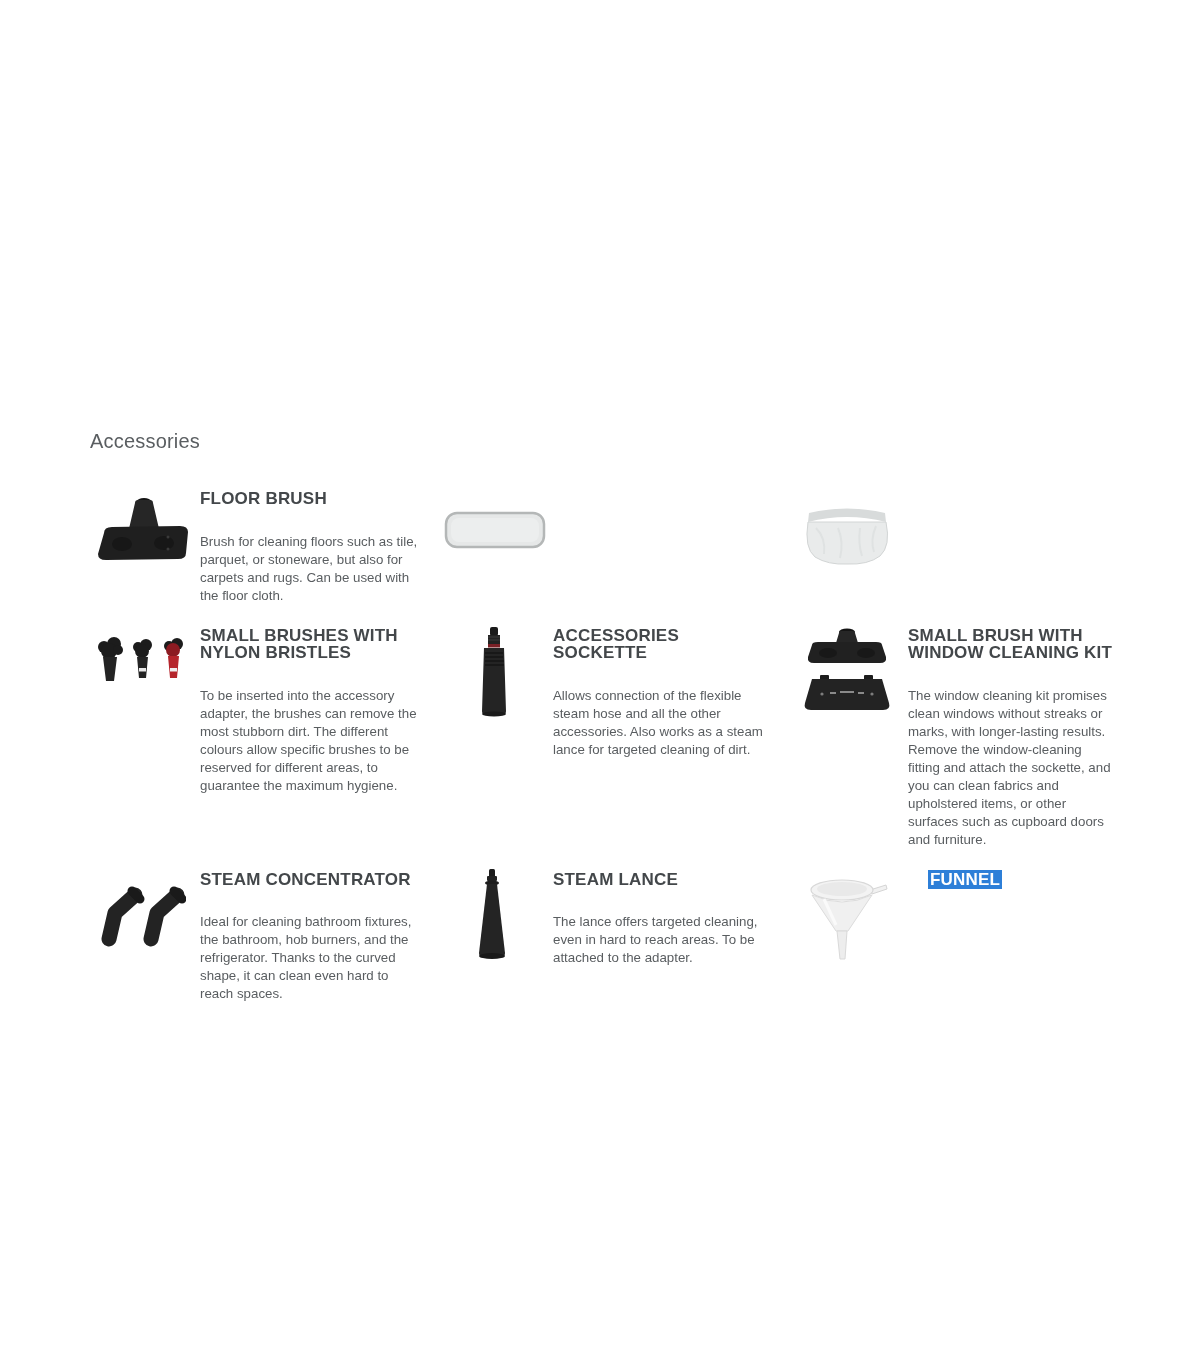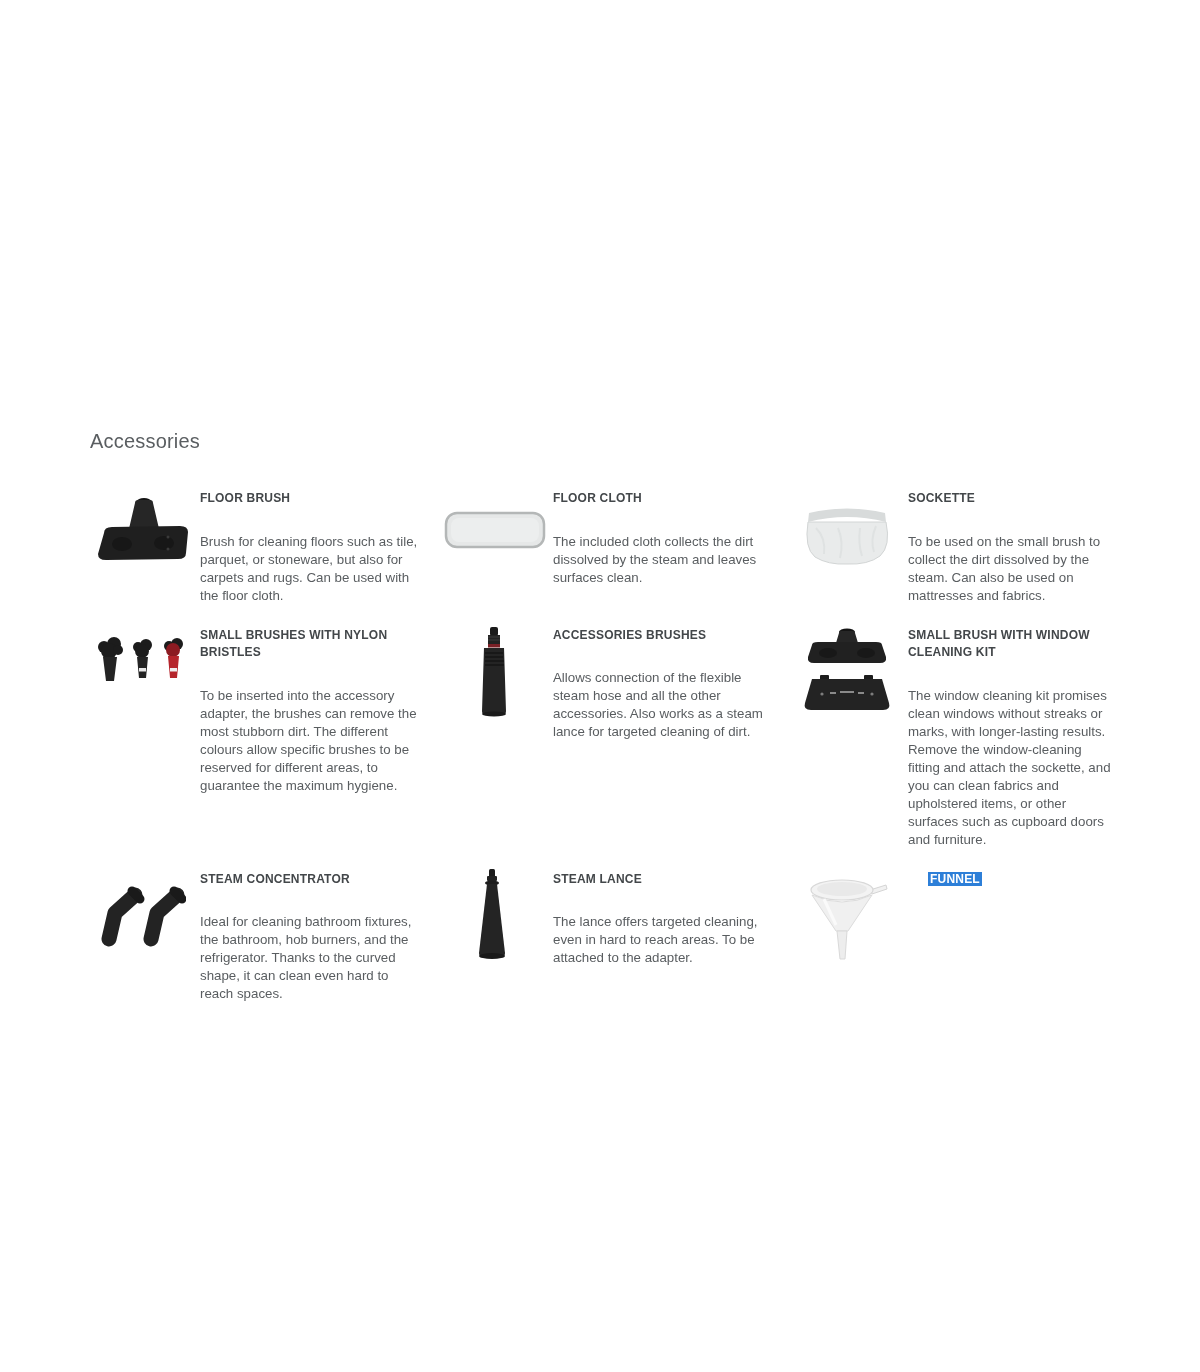--- a/index.html
+++ b/index.html
@@ -29,21 +29,21 @@
     display: grid;
     grid-template-columns: 353px 355px 316px;
     row-gap: 22px;
     align-items: start;
   }
   .item { display: flex; align-items: flex-start; }
   .img-cell { width: 110px; flex: 0 0 110px; }
   .txt { width: 218px; }
   .col3 .txt { width: 210px; }
   .title {
-    font-size: 12px;
+    font-size: 17px;
     font-weight: 700;
     color: #43474a;
     line-height: 17.5px;
     letter-spacing: .2px;
     margin-bottom: 2px;
   }
   .desc {
     font-size: 13.3px;
     color: #595d60;
     line-height: 18px;
@@ -84,37 +84,29 @@
       </div>
     </div>
 
     <div class="item col2">
       <div class="img-cell">
         <svg width="104" height="44" viewBox="0 0 104 44" style="margin-top:18px;">
           <rect x="3" y="5" width="98" height="34" rx="11" fill="#e6e8e8" stroke="#b4b7b7" stroke-width="2.5"></rect>
           <rect x="8" y="10" width="88" height="24" rx="8" fill="#eceeee"></rect>
         </svg>
       </div>
-      <div class="txt">
-        <h3 class="title">FLOOR CLOTH</h3>
-        <p class="desc">The included cloth collects the dirt dissolved by the steam and leaves surfaces clean.</p>
-      </div>
     </div>
 
     <div class="item col3">
       <div class="img-cell">
         <svg width="94" height="66" viewBox="0 0 94 66" style="margin-top:12px;margin-left:2px;">
           <path d="M8,20 Q4,46 15,55 Q28,63 47,62 Q68,63 80,54 Q91,44 86,20 Z" fill="#e9ebeb" stroke="#d2d5d5" stroke-width="1"></path>
           <path d="M8,20 Q47,10 86,20 L85,11 Q47,2 9,11 Z" fill="#d8dbdb"></path>
           <path d="M16,26 Q26,36 24,52 M38,26 Q44,40 40,56 M60,26 Q58,42 62,54 M76,24 Q70,38 74,50" stroke="#dfe2e2" stroke-width="2" fill="none"></path>
         </svg>
-      </div>
-      <div class="txt">
-        <h3 class="title">SOCKETTE</h3>
-        <p class="desc">To be used on the small brush to collect the dirt dissolved by the steam. Can also be used on mattresses and fabrics.</p>
       </div>
     </div>
 
     <div class="item col1">
       <div class="img-cell">
         <svg width="98" height="50" viewBox="0 0 98 50" style="margin-top:8px;margin-left:2px;">
           <circle cx="12" cy="12" r="6" fill="#1c1c1c"></circle>
             <circle cx="22" cy="9" r="7" fill="#1c1c1c"></circle>
             <circle cx="17" cy="16" r="8" fill="#1c1c1c"></circle>
             <circle cx="26" cy="15" r="5" fill="#1c1c1c"></circle>
@@ -143,21 +135,21 @@
           <rect x="15" y="2" width="8" height="9" rx="2" fill="#1a1a1a"></rect>
           <rect x="13" y="10" width="12" height="9" fill="#222222"></rect>
           <path d="M13,12 h12 M13,15 h12" stroke="#3a3a3a" stroke-width="1"></path>
           <rect x="13" y="19" width="12" height="3.5" fill="#7a2026"></rect>
           <path d="M9,23 L29,23 L31,86 Q31,90 27,90 L11,90 Q7,90 7,86 Z" fill="#242424"></path>
           <path d="M10,28 h18 M10,32 h18 M10,36 h19 M10,40 h19" stroke="#141414" stroke-width="1.6"></path>
           <ellipse cx="19" cy="89" rx="12" ry="2.5" fill="#1a1a1a"></ellipse>
         </svg>
       </div>
       <div class="txt">
-        <h3 class="title">ACCESSORIES BRUSHES</h3>
+        <h3 class="title">ACCESSORIES SOCKETTE</h3>
         <p class="desc">Allows connection of the flexible steam hose and all the other accessories. Also works as a steam lance for targeted cleaning of dirt.</p>
       </div>
     </div>
 
     <div class="item col3">
       <div class="img-cell">
         <svg width="94" height="86" viewBox="0 0 94 86" style="margin-top:0;margin-left:2px;">
           <ellipse cx="47" cy="5" rx="8" ry="3.5" fill="#141414"></ellipse>
           <path d="M41,4 h12 a2,2 0 0 1 2,2 l3,10 h-22 l3,-10 a2,2 0 0 1 2,-2 z" fill="#262626"></path>
           <path d="M12,18 Q12,15 18,15 L76,15 Q82,15 82,18 L86,30 Q87,36 80,36 L14,36 Q7,36 8,30 Z" fill="#212121"></path>

